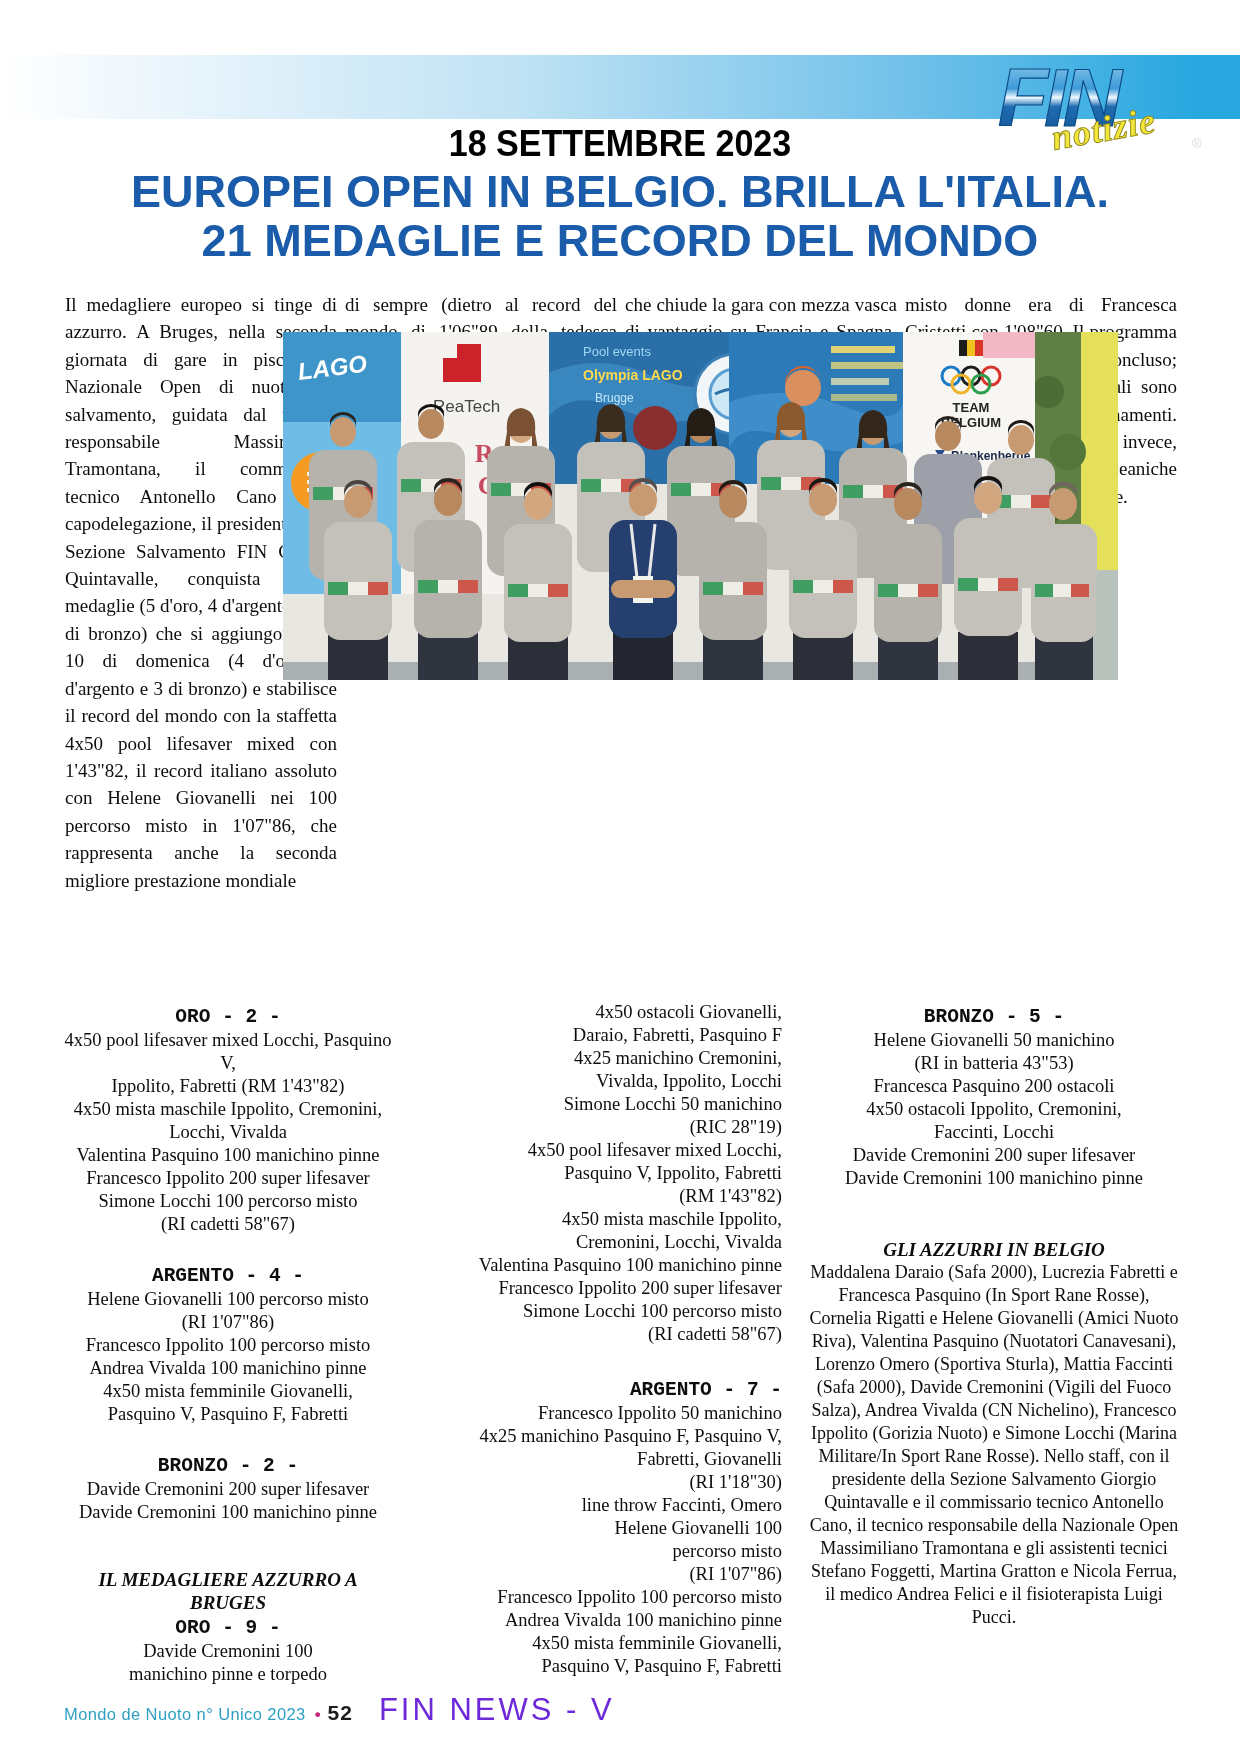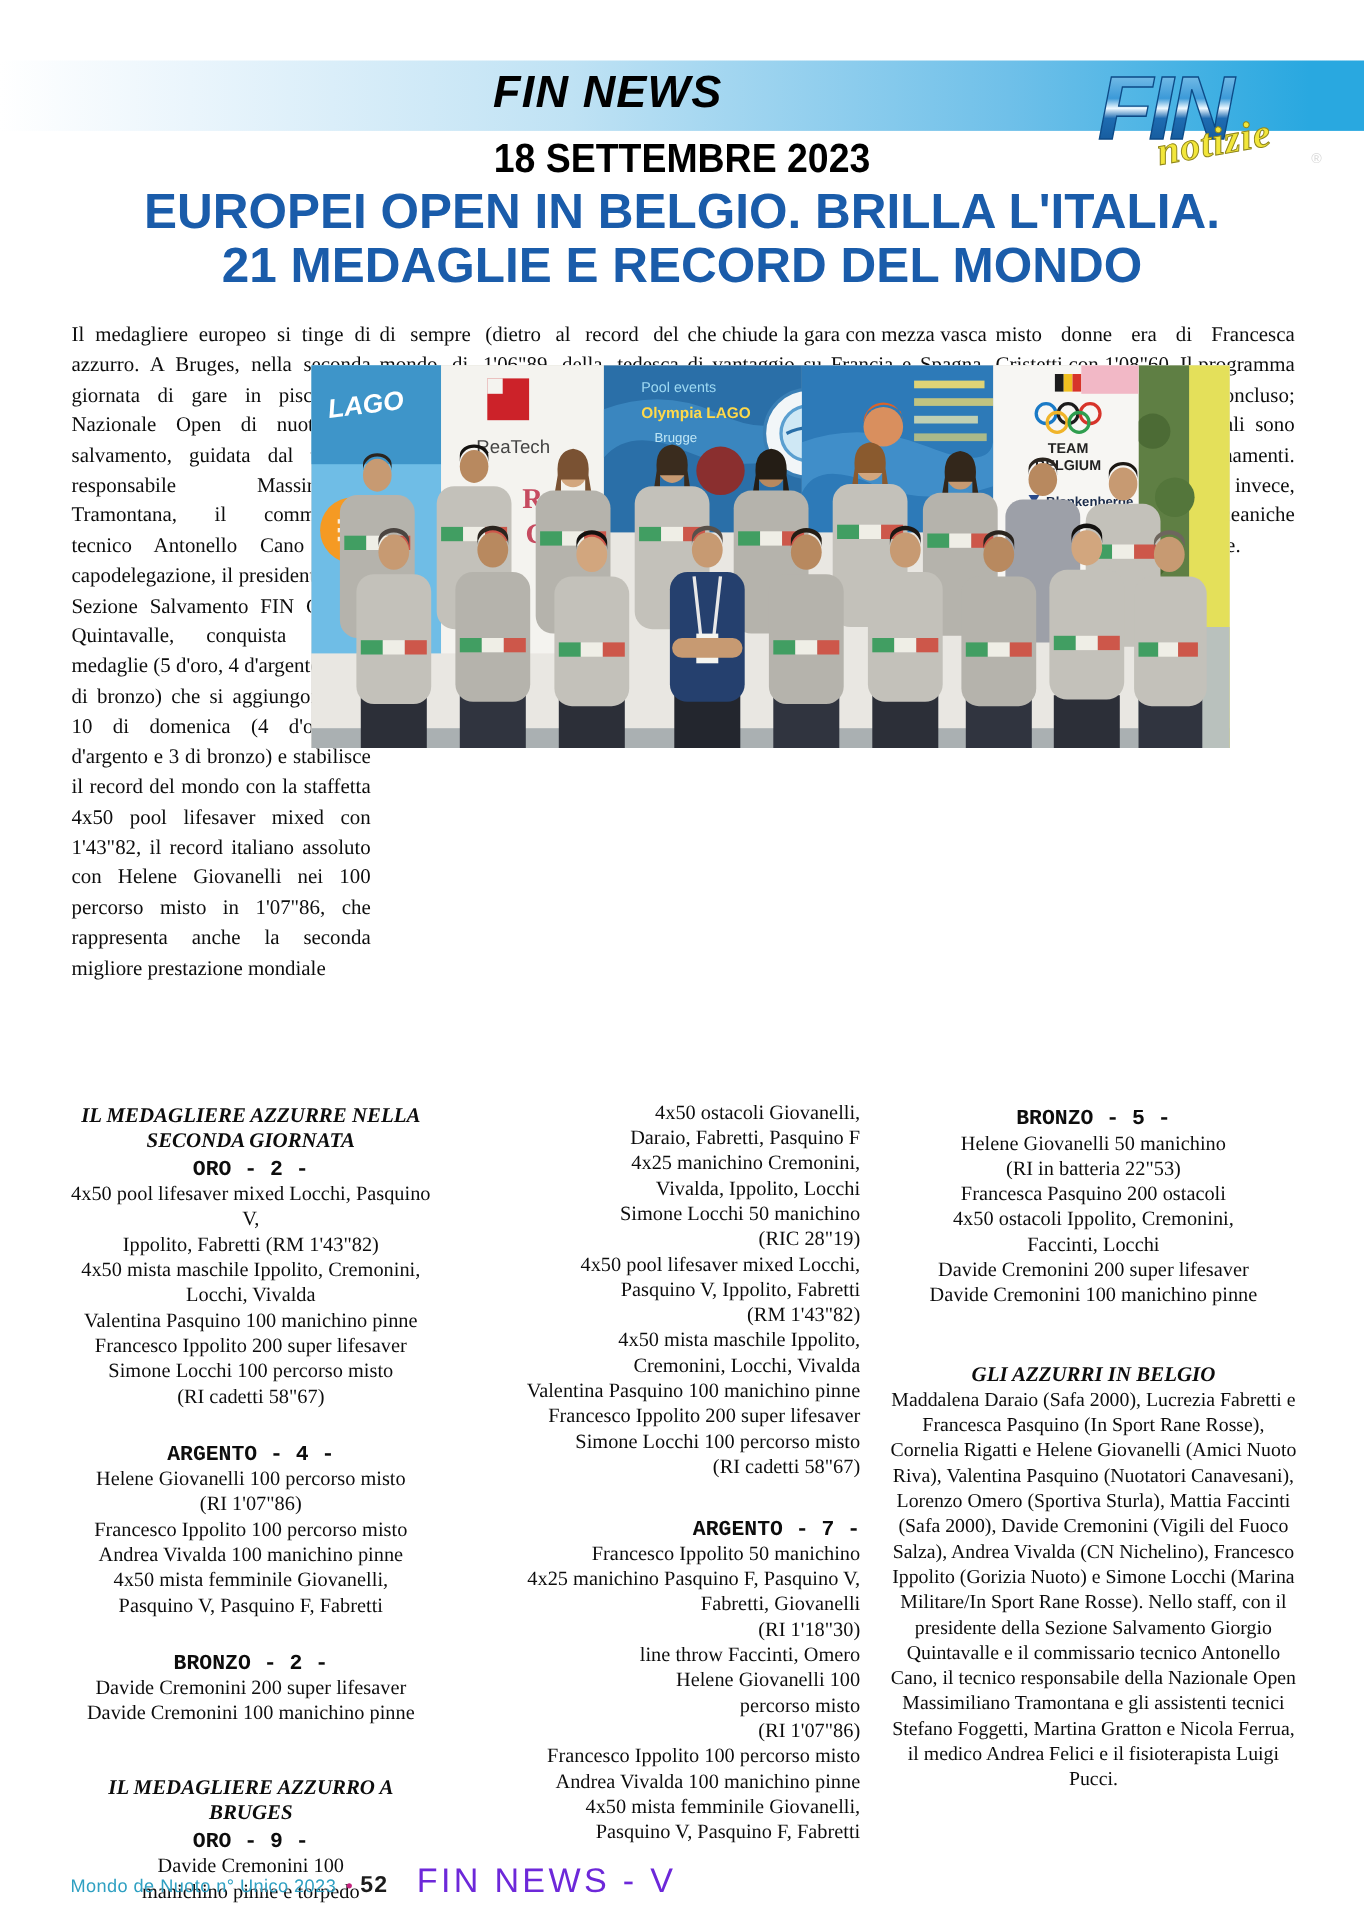--- a/index.html
+++ b/index.html
@@ -51,21 +51,20 @@
   .f-bullet{color:#c4247e;font-size:17px;margin:0 7px 0 9px;font-weight:700;}
   .f-page{color:#1c1c1c;font-weight:700;font-size:21px;letter-spacing:1px;}
   .f-brand{color:#6d28d9;font-size:31px;font-weight:400;letter-spacing:3px;margin-left:26px;}
 </style>
 </head>
 <body>
 
 <div class="page">
 
   <div class="topbar"></div>
-  <div class="masthead">FIN NEWS</div>
 
   <div class="fin-logo">
     <svg viewBox="0 0 230 110">
       <defs>
         <linearGradient id="finG" x1="0" y1="0" x2="0" y2="1">
           <stop offset="0" stop-color="#9fd6f2"></stop>
           <stop offset="0.40" stop-color="#3c9ad8"></stop>
           <stop offset="0.50" stop-color="#eef9ff"></stop>
           <stop offset="0.60" stop-color="#1e6cb2"></stop>
           <stop offset="1" stop-color="#11508f"></stop>
@@ -331,22 +330,20 @@
             <rect x="748" y="192" width="66" height="118" rx="16" fill="#c3c1ba"></rect>
             <rect x="752" y="252" width="18" height="13" fill="#419e62"></rect>
             <rect x="770" y="252" width="18" height="13" fill="#efeee6"></rect>
             <rect x="788" y="252" width="18" height="13" fill="#cd574a"></rect>
           </g>
       </g>
     </svg>
   </div>
 
   <div class="mcol medals-left">
-    <div class="hd">IL MEDAGLIERE AZZURRE NELLA
-SECONDA GIORNATA</div>
     <div class="ttl">ORO - 2 -</div>
     <div class="lines">4x50 pool lifesaver mixed Locchi, Pasquino V,
 Ippolito, Fabretti (RM 1'43"82)
 4x50 mista maschile Ippolito, Cremonini,
 Locchi, Vivalda
 Valentina Pasquino 100 manichino pinne
 Francesco Ippolito 200 super lifesaver
 Simone Locchi 100 percorso misto
 (RI cadetti 58"67)</div>
     <div class="gap26"></div>
@@ -396,21 +393,21 @@
 (RI 1'07"86)
 Francesco Ippolito 100 percorso misto
 Andrea Vivalda 100 manichino pinne
 4x50 mista femminile Giovanelli,
 Pasquino V, Pasquino F, Fabretti</div>
   </div>
 
   <div class="mcol medals-right">
     <div class="ttl">BRONZO - 5 -</div>
     <div class="lines">Helene Giovanelli 50 manichino
-(RI in batteria 22"53)
+(RI in batteria 43"53)
 Francesca Pasquino 200 ostacoli
 4x50 ostacoli Ippolito, Cremonini,
 Faccinti, Locchi
 Davide Cremonini 200 super lifesaver
 Davide Cremonini 100 manichino pinne</div>
     <div class="gap48"></div>
     <div class="hd">GLI AZZURRI IN BELGIO</div>
     <div class="para">Maddalena Daraio (Safa 2000), Lucrezia Fabretti e Francesca Pasquino (In Sport Rane Rosse), Cornelia Rigatti e Helene Giovanelli (Amici Nuoto Riva), Valentina Pasquino (Nuotatori Canavesani), Lorenzo Omero (Sportiva Sturla), Mattia Faccinti (Safa 2000), Davide Cremonini (Vigili del Fuoco Salza), Andrea Vivalda (CN Nichelino), Francesco Ippolito (Gorizia Nuoto) e Simone Locchi (Marina Militare/In Sport Rane Rosse). Nello staff, con il presidente della Sezione Salvamento Giorgio Quintavalle e il commissario tecnico Antonello Cano, il tecnico responsabile della Nazionale Open Massimiliano Tramontana e gli assistenti tecnici Stefano Foggetti, Martina Gratton e Nicola Ferrua, il medico Andrea Felici e il fisioterapista Luigi Pucci.</div>
   </div>
 

